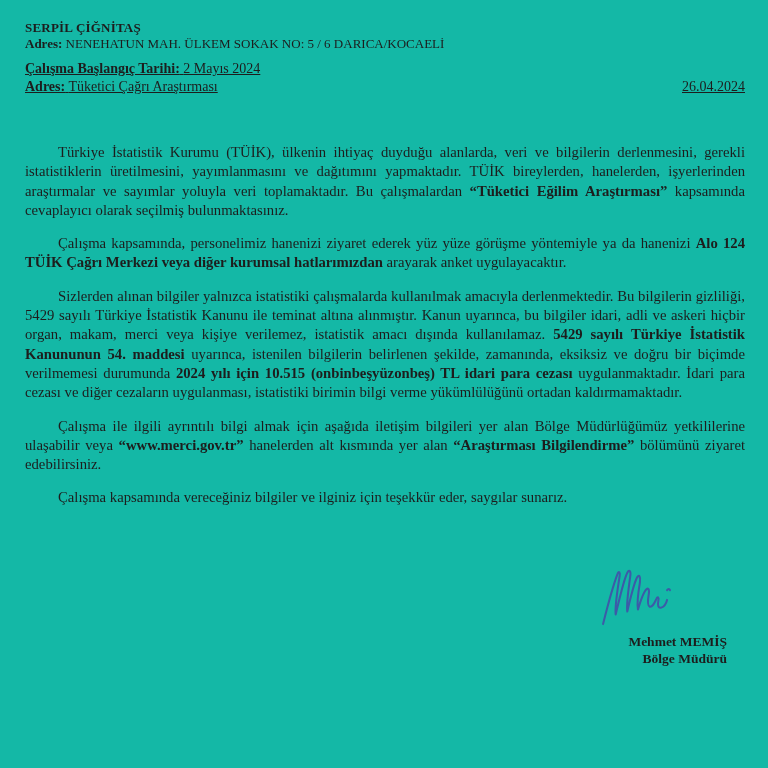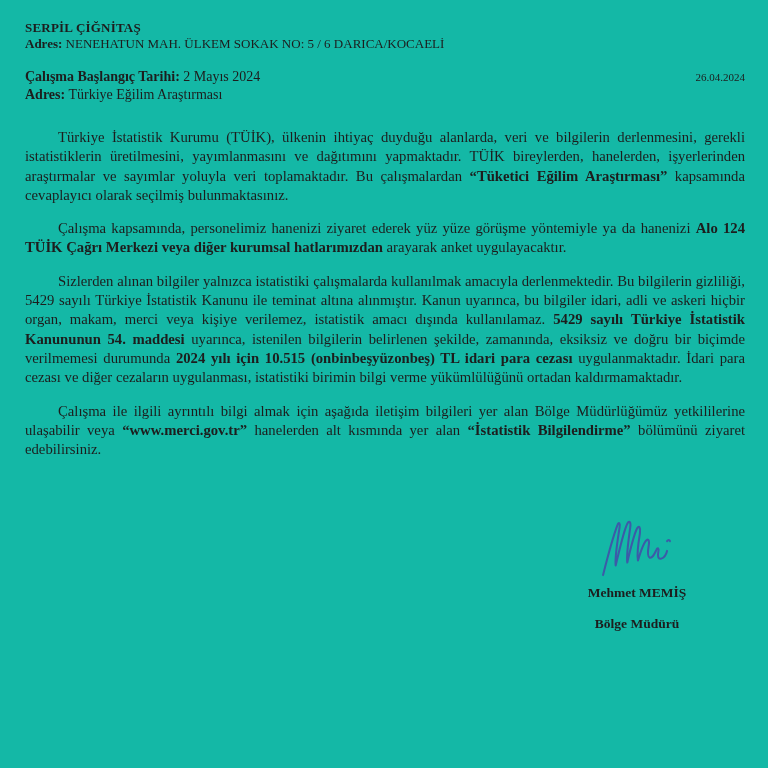--- a/index.html
+++ b/index.html
@@ -23,62 +23,63 @@
     font-size: 13px;
     letter-spacing: 0.2px;
   }
   .addr-line {
     font-size: 13px;
   }
   .bold { font-weight: bold; }
   .meta-row {
     display: flex;
     justify-content: space-between;
-    align-items: flex-start;
-    margin-top: 16px;
+    align-items: flex-end;
+    margin-top: 8px;
+    text-decoration: underline;
   }
   .meta-left .meta-line {
     font-size: 14px;
     line-height: 18px;
   }
   .letter-date {
-    font-size: 11px;
+    font-size: 14px;
     line-height: 18px;
   }
   .letter-body {
-    margin-top: 24px;
+    margin-top: 47px;
     text-align: justify;
     font-size: 14.7px;
     line-height: 19.3px;
   }
   .letter-body p {
     margin: 0 0 14px 0;
     text-indent: 33px;
   }
   .signature-block {
     width: 180px;
     margin-left: auto;
     margin-right: 18px;
     margin-top: 56px;
-    text-align: center;
+    text-align: right;
   }
   .signature-scribble {
     display: block;
     margin: 0 auto 6px auto;
   }
   .sig-name {
     font-weight: bold;
     font-size: 13.5px;
     line-height: 16px;
   }
   .sig-title {
     font-weight: bold;
     font-size: 13.5px;
     line-height: 16px;
-    margin-top: 15px;
+    margin-top: 1px;
   }
 </style>
 </head>
 <body>
 
 <div class="page" style="color: rgb(29, 29, 29); background: #14b8a6;">
 
   <div class="recipient-name">SERPİL ÇİĞNİTAŞ</div>
 
   <div class="addr-line">
@@ -87,31 +88,32 @@
   </div>
 
   <div class="meta-row">
     <div class="meta-left">
       <div class="meta-line">
         <span class="bold">Çalışma Başlangıç Tarihi:</span>
         <span>2 Mayıs 2024</span>
       </div>
       <div class="meta-line">
         <span class="bold">Adres:</span>
-        <span>Türkiye Eğilim Araştırması</span>
+        <span>Tüketici Çağrı Araştırması</span>
       </div>
     </div>
     <div class="letter-date">26.04.2024</div>
   </div>
 
   <div class="letter-body">
       <p><span>Türkiye İstatistik Kurumu (TÜİK), ülkenin ihtiyaç duyduğu alanlarda, veri ve bilgilerin derlenmesini, gerekli istatistiklerin üretilmesini, yayımlanmasını ve dağıtımını yapmaktadır. TÜİK bireylerden, hanelerden, işyerlerinden araştırmalar ve sayımlar yoluyla veri toplamaktadır. Bu çalışmalardan </span><b>“Tüketici Eğilim Araştırması”</b><span> kapsamında cevaplayıcı olarak seçilmiş bulunmaktasınız.</span></p>
       <p><span>Çalışma kapsamında, personelimiz hanenizi ziyaret ederek yüz yüze görüşme yöntemiyle ya da hanenizi </span><b>Alo 124 TÜİK Çağrı Merkezi veya diğer kurumsal hatlarımızdan</b><span> arayarak anket uygulayacaktır.</span></p>
       <p><span>Sizlerden alınan bilgiler yalnızca istatistiki çalışmalarda kullanılmak amacıyla derlenmektedir. Bu bilgilerin gizliliği, 5429 sayılı Türkiye İstatistik Kanunu ile teminat altına alınmıştır. Kanun uyarınca, bu bilgiler idari, adli ve askeri hiçbir organ, makam, merci veya kişiye verilemez, istatistik amacı dışında kullanılamaz. </span><b>5429 sayılı Türkiye İstatistik Kanununun 54. maddesi</b><span> uyarınca, istenilen bilgilerin belirlenen şekilde, zamanında, eksiksiz ve doğru bir biçimde verilmemesi durumunda </span><b>2024 yılı için 10.515 (onbinbeşyüzonbeş) TL idari para cezası</b><span> uygulanmaktadır. İdari para cezası ve diğer cezaların uygulanması, istatistiki birimin bilgi verme yükümlülüğünü ortadan kaldırmamaktadır.</span></p>
-      <p><span>Çalışma ile ilgili ayrıntılı bilgi almak için aşağıda iletişim bilgileri yer alan Bölge Müdürlüğümüz yetkililerine ulaşabilir veya </span><b>“www.merci.gov.tr”</b><span> hanelerden alt kısmında yer alan </span><b>“İstatistik Bilgilendirme”</b><span> bölümünü ziyaret edebilirsiniz.</span></p>
+      <p><span>Çalışma ile ilgili ayrıntılı bilgi almak için aşağıda iletişim bilgileri yer alan Bölge Müdürlüğümüz yetkililerine ulaşabilir veya </span><b>“www.merci.gov.tr”</b><span> hanelerden alt kısmında yer alan </span><b>“Araştırması Bilgilendirme”</b><span> bölümünü ziyaret edebilirsiniz.</span></p>
+      <p><span>Çalışma kapsamında vereceğiniz bilgiler ve ilginiz için teşekkür eder, saygılar sunarız.</span></p>
     </div>
 
   <div class="signature-block">
     <svg class="signature-scribble" width="80" height="64" viewBox="0 0 80 66" aria-hidden="true">
       <path class="sig-stroke" fill="none" stroke="#3c5ba8" stroke-width="2.1" stroke-linecap="round" stroke-linejoin="round" d="M5 62
                C8 50 14 26 20 10
                C21 7 23 8 22 13
                C20 26 17 44 18 52
                C21 40 26 17 30 9
                C32 5 34 7 33 13

